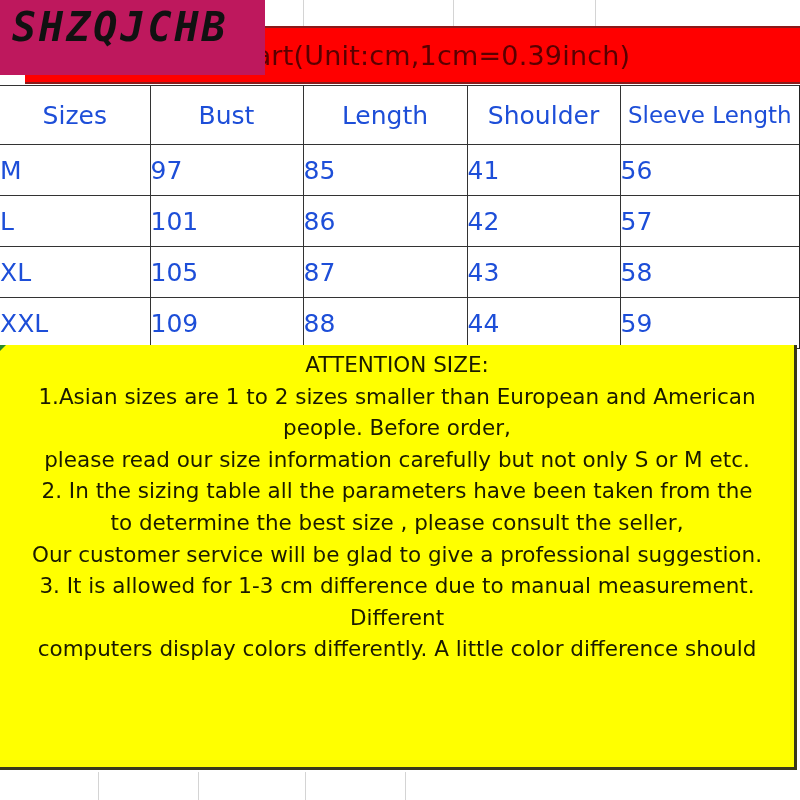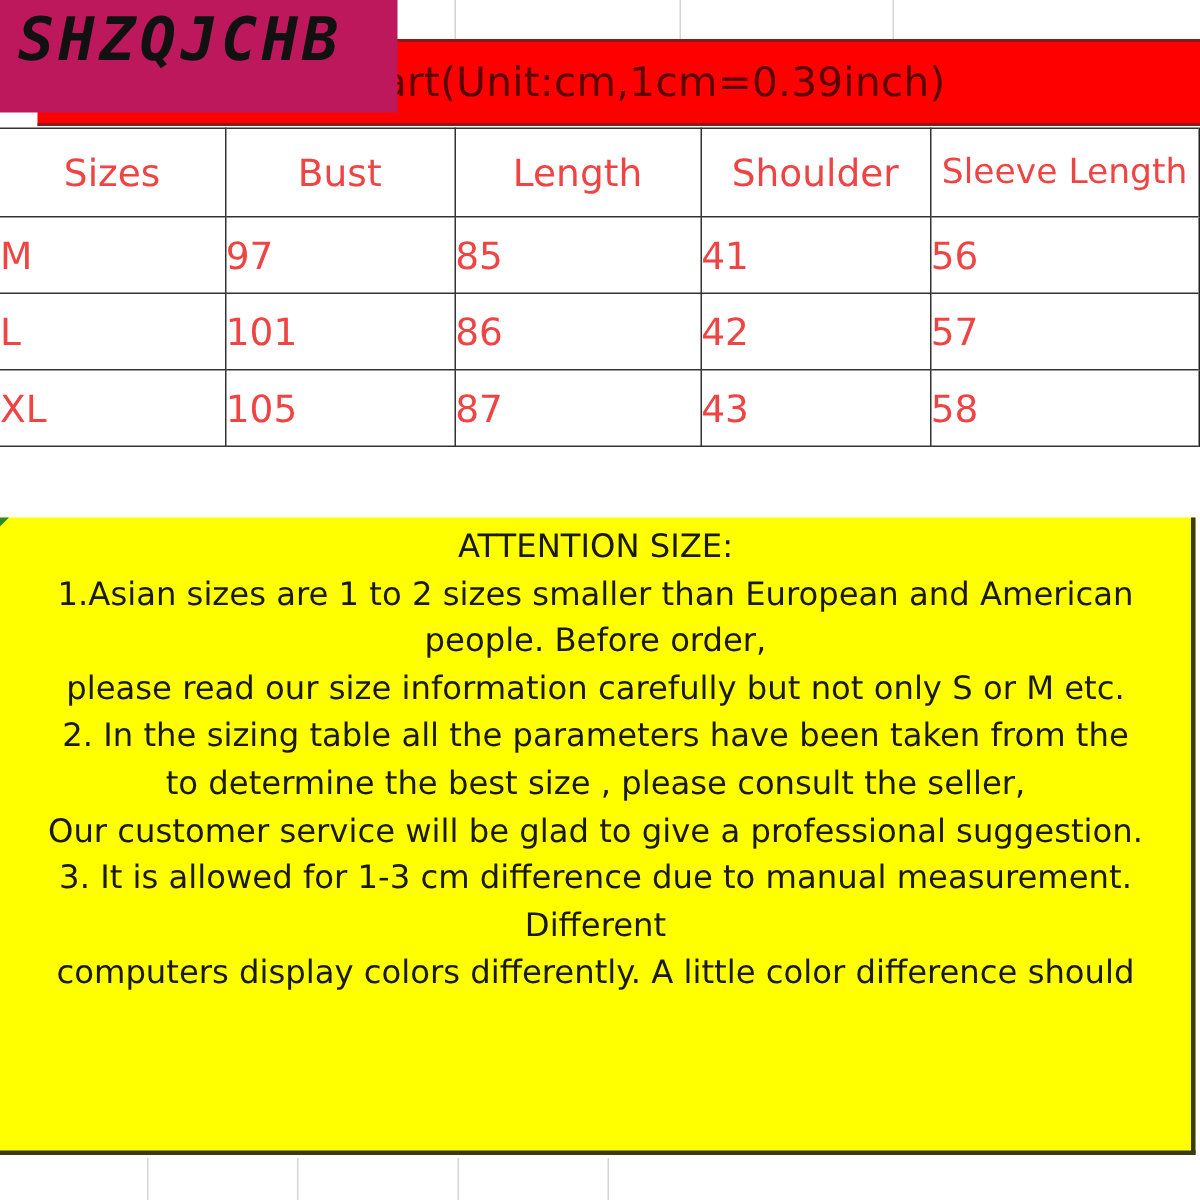--- a/index.html
+++ b/index.html
@@ -4,21 +4,21 @@
 <style>
   html, body { margin:0; padding:0; }
   body { width:800px; height:800px; position:relative; overflow:hidden; background:#ffffff; font-family:"DejaVu Sans", sans-serif; }
   .bg-grid { position:absolute; left:0; top:0; width:800px; height:800px; }
   .bg-grid .vline { position:absolute; width:1px; background:#d4d4d4; }
   .title-band { position:absolute; left:25px; top:26px; width:775px; height:58px; background:#ff0000; border-top:2px solid #8a1a1a; border-bottom:2px solid #8a1a1a; box-sizing:border-box; }
   .title-text { position:absolute; left:0; right:0; top:0; bottom:0; display:flex; align-items:center; justify-content:center; color:#5a0000; font-size:27px; letter-spacing:0.2px; padding-left:60px; box-sizing:border-box; }
   .logo { position:absolute; left:0; top:0; width:265px; height:75px; background:#be185d; }
   .logo-text { position:absolute; left:12px; top:4px; font-family:"DejaVu Sans Mono", monospace; font-weight:bold; font-style:italic; font-size:40px; color:#111; letter-spacing:3px; }
   table.size-table { position:absolute; left:0; top:85px; width:800px; border-collapse:collapse; table-layout:fixed; }
-  .size-table th, .size-table td { border:1.5px solid #333; color:#ef4444; font-weight:normal; padding:0; }
+  .size-table th, .size-table td { border:1.5px solid #333; color:#1d4ed8; font-weight:normal; padding:0; }
   .size-table th { height:58px; font-size:25px; }
   .size-table th.small { font-size:23px; }
   .size-table td { height:50px; font-size:25px; }
   .size-table tr > *:first-child { border-left:none; }
   .size-table tr > *:last-child { border-right:2px solid #222; }
   .notice { position:absolute; left:0; top:345px; width:797px; height:425px; background:#ffff00; border-bottom:3px solid #3a3a1a; border-right:3px solid #3a3a1a; box-sizing:border-box; text-align:center; color:#1a1a00; font-size:21.5px; line-height:31.6px; padding-top:4px; }
   .notice-line { display:block; white-space:nowrap; }
   .notice-corner { position:absolute; left:0; top:0; width:0; height:0; border-top:6px solid #2a8a2a; border-right:6px solid transparent; }
 </style>
 </head>
@@ -74,20 +74,27 @@
       <td>42</td>
       <td>57</td>
     </tr>
     <tr>
       <td>XL</td>
       <td>105</td>
       <td>87</td>
       <td>43</td>
       <td>58</td>
     </tr>
+    <tr>
+      <td>XXL</td>
+      <td>109</td>
+      <td>88</td>
+      <td>44</td>
+      <td>59</td>
+    </tr>
   </tbody>
 </table>
 
 <div class="notice">
   <span class="notice-corner"></span>
   <span class="notice-line">ATTENTION SIZE:</span>
   <span class="notice-line">1.Asian sizes are 1 to 2 sizes smaller than European and American</span>
   <span class="notice-line">people. Before order,</span>
   <span class="notice-line">please read our size information carefully but not only S or M etc.</span>
   <span class="notice-line">2. In the sizing table all the parameters have been taken from the</span>

